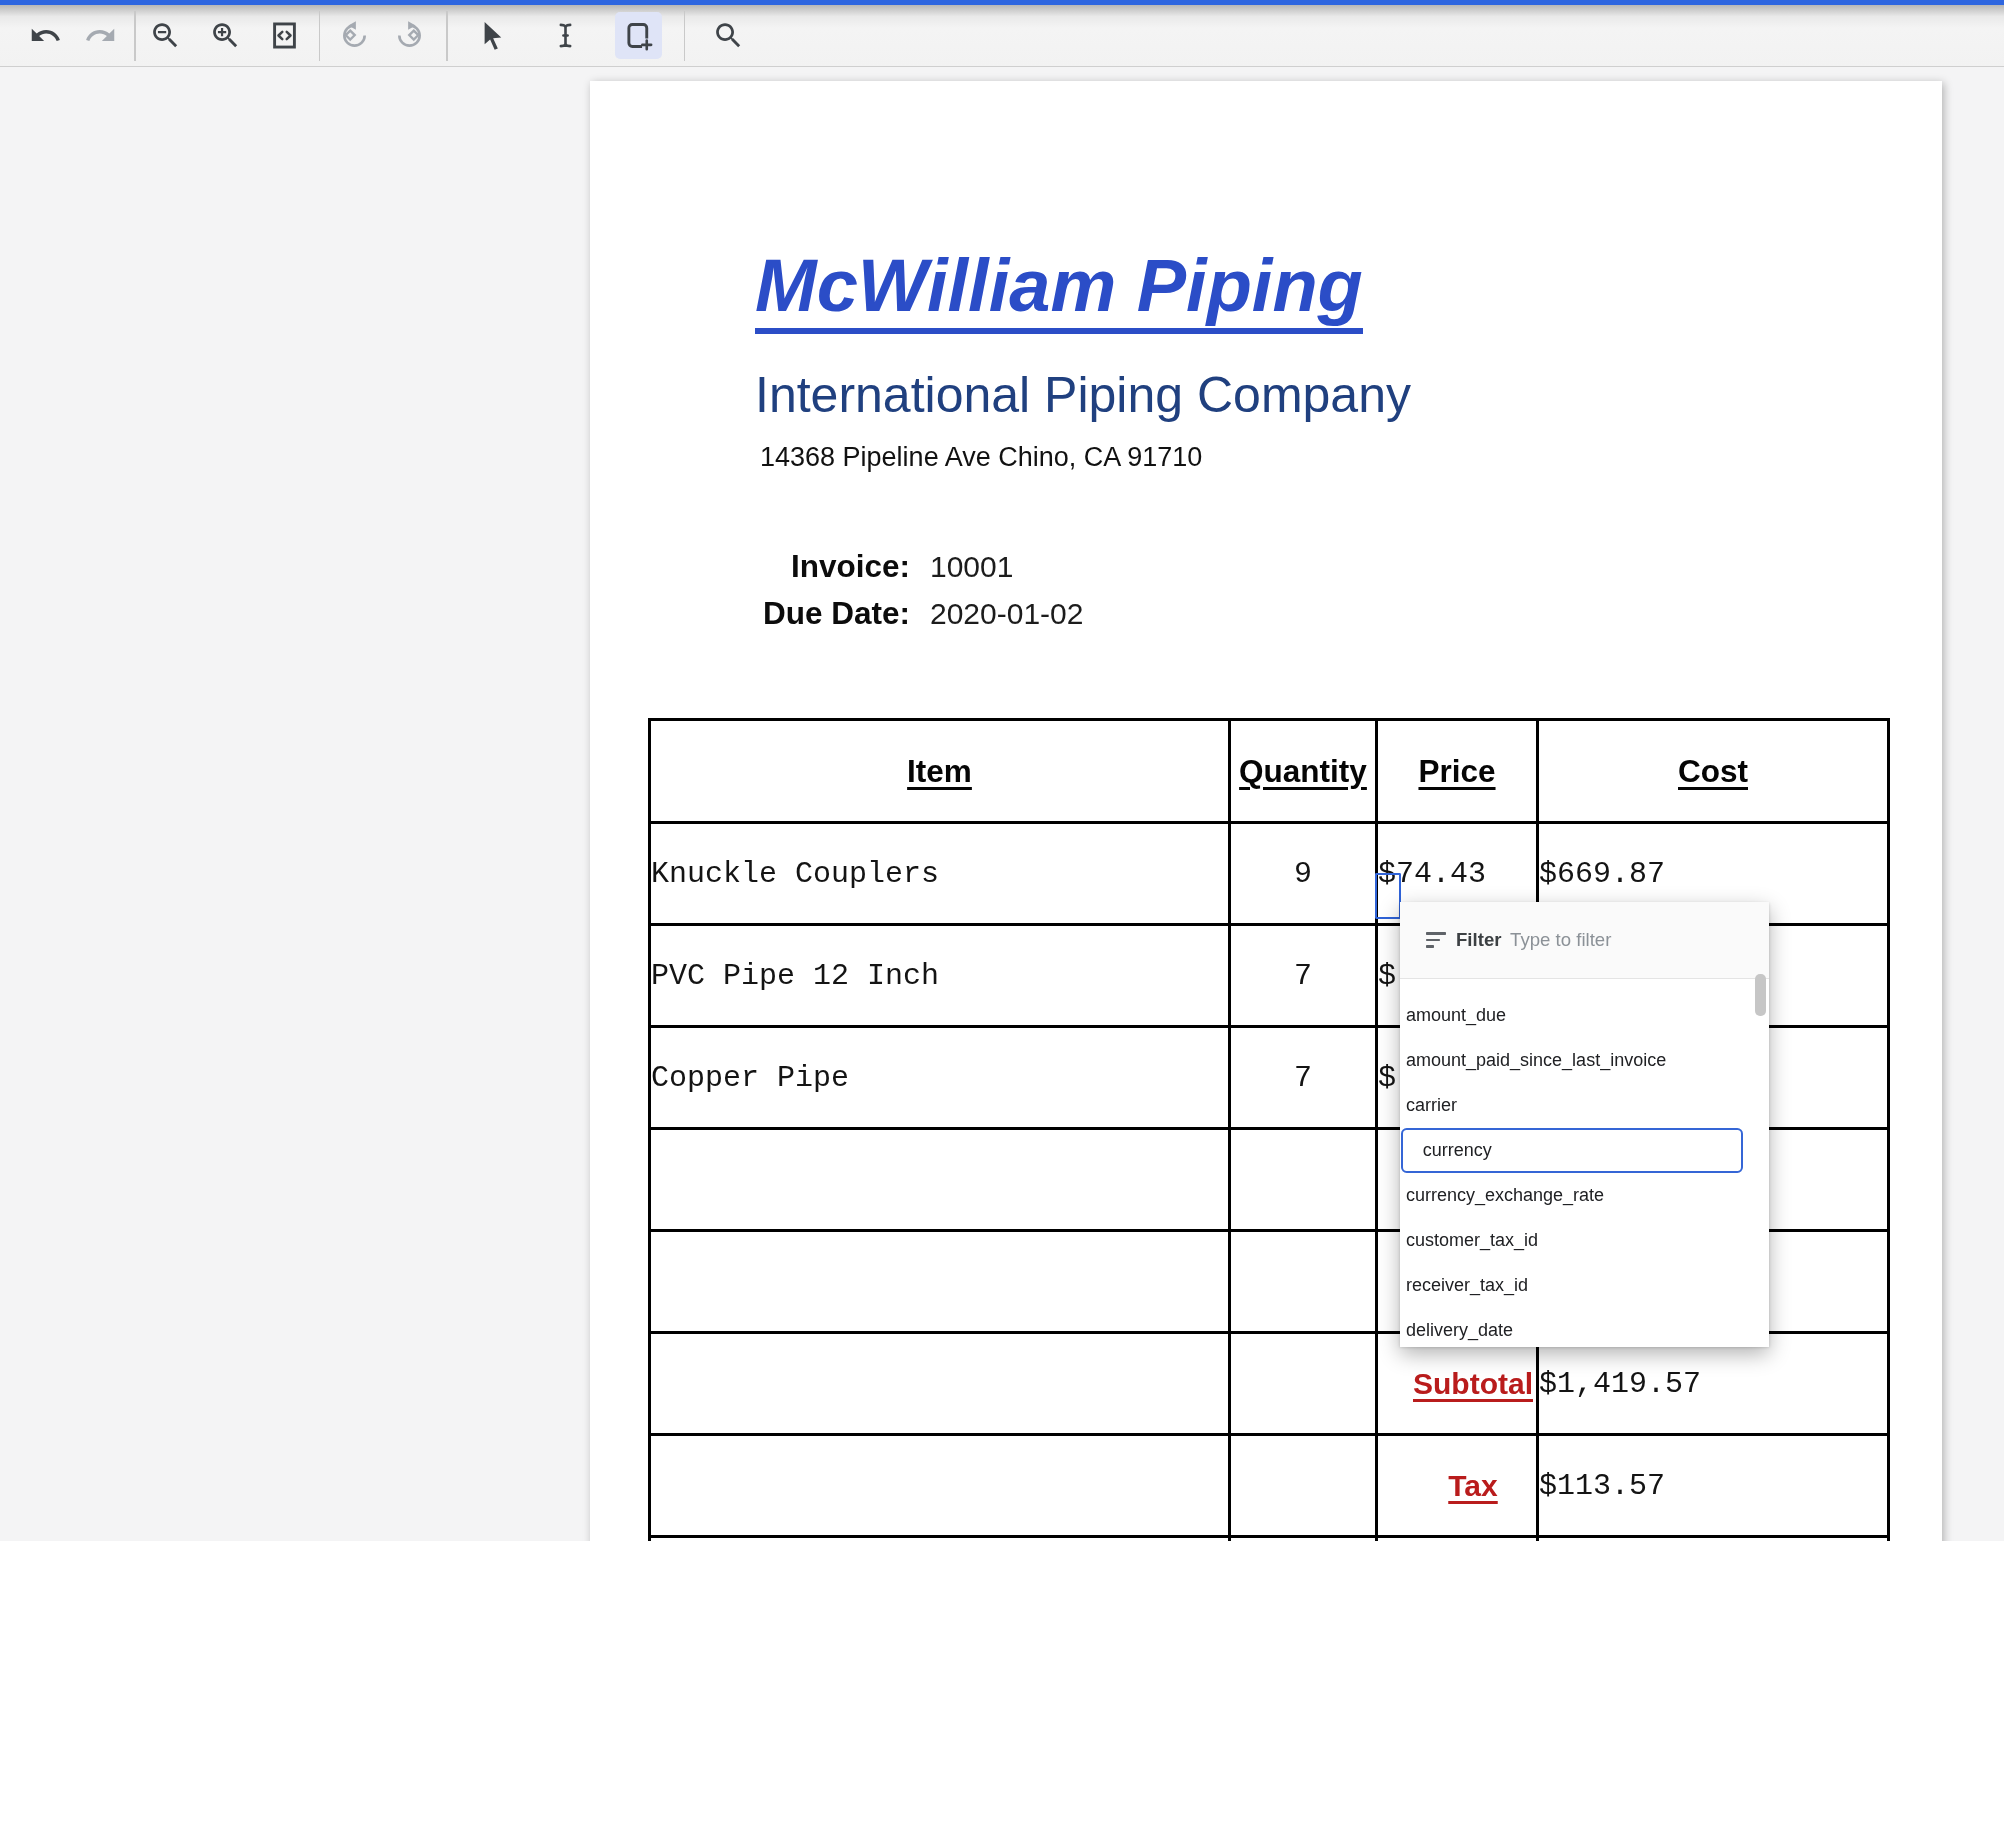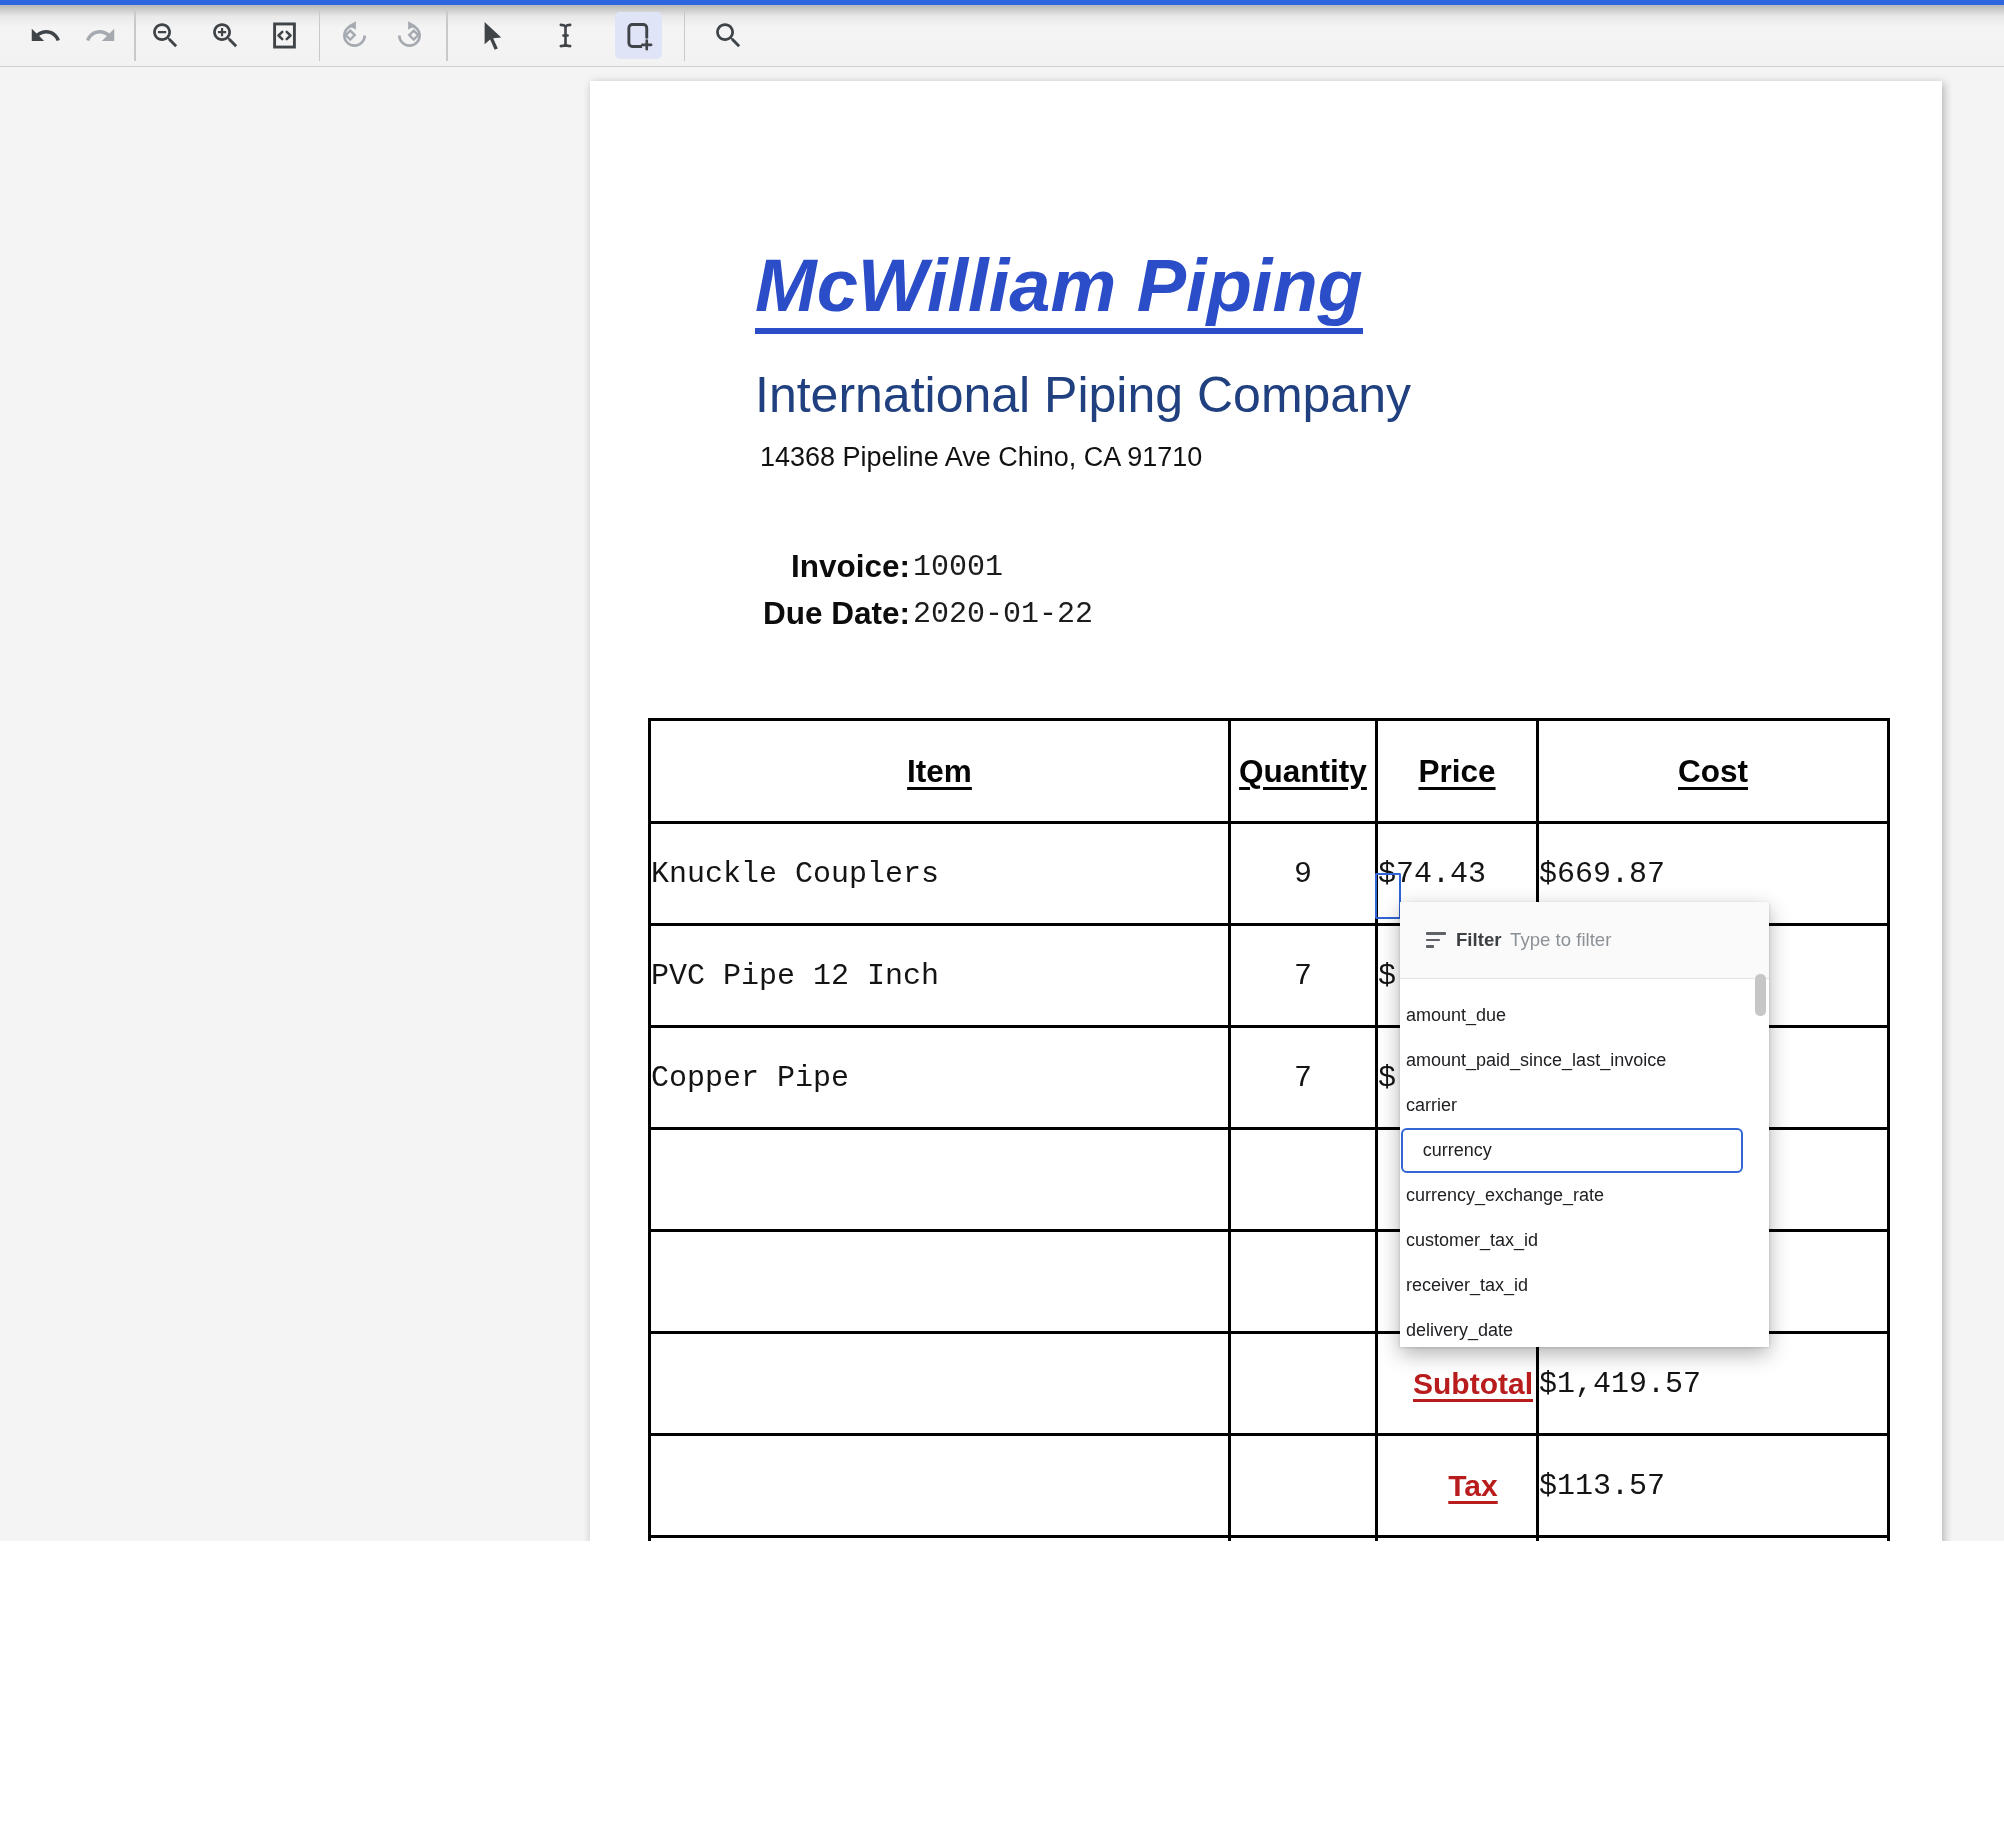--- a/index.html
+++ b/index.html
@@ -21,21 +21,21 @@
   
   .page{position:absolute;left:590px;top:81px;width:1352px;height:1747px;background:#ffffff;
     box-shadow:2.1px 2.1px 8.6px rgba(0,0,0,0.28);z-index:1;}
   .doc-title{position:absolute;left:165px;top:166px;font-size:74px;font-weight:bold;font-style:italic;
     color:#2b4dc7;border-bottom:6.4px solid #2b4dc7;padding-bottom:3.6px;line-height:1.05;white-space:nowrap;}
   .doc-subtitle{position:absolute;left:165px;top:285px;font-size:50px;color:#20407f;white-space:nowrap;}
   .doc-address{position:absolute;left:162px;top:361px;font-size:27px;color:#111;white-space:nowrap;margin-left:8px;}
   .meta{position:absolute;left:0;top:462px;}
   .meta-row{display:flex;height:47px;align-items:center;}
   .meta-label{display:inline-block;width:320px;text-align:right;font-size:31.5px;font-weight:bold;color:#0c0c0c;}
-  .meta-value{margin-left:3px;font-family:Liberation Mono, monospace;font-size:30px;color:#1c1c1c;}
+  .meta-value{margin-left:20px;font-family:Liberation Sans, sans-serif;font-size:30px;color:#1c1c1c;}
 
   
   table.invoice{position:absolute;left:58px;top:637px;width:1238px;border-collapse:collapse;
     border:2px solid #22c55e;table-layout:fixed;}
   table.invoice td,table.invoice th{border:3.6px solid #000;vertical-align:middle;padding:0;overflow:hidden;}
   tr.hdr{height:103px;}
   tr.data{height:102px;}
   .th-label{font-size:31.5px;font-weight:bold;color:#050505;text-decoration:underline;
     text-decoration-thickness:2.9px;text-underline-offset:5px;}
   td.item{padding-left:37px;text-align:left;}
@@ -172,21 +172,21 @@
     <div class="doc-subtitle">International Piping Company</div>
     <div class="doc-address">14368 Pipeline Ave Chino, CA 91710</div>
 
     <div class="meta">
       <div class="meta-row">
         <span class="meta-label">Invoice:</span>
         <span class="meta-value">10001</span>
       </div>
       <div class="meta-row">
         <span class="meta-label">Due Date:</span>
-        <span class="meta-value">2020-01-22</span>
+        <span class="meta-value">2020-01-02</span>
       </div>
     </div>
 
     <table class="invoice">
       <colgroup>
           <col style="width:580px">
           <col style="width:147px">
           <col style="width:161px">
           <col style="width:351px">
         </colgroup>

